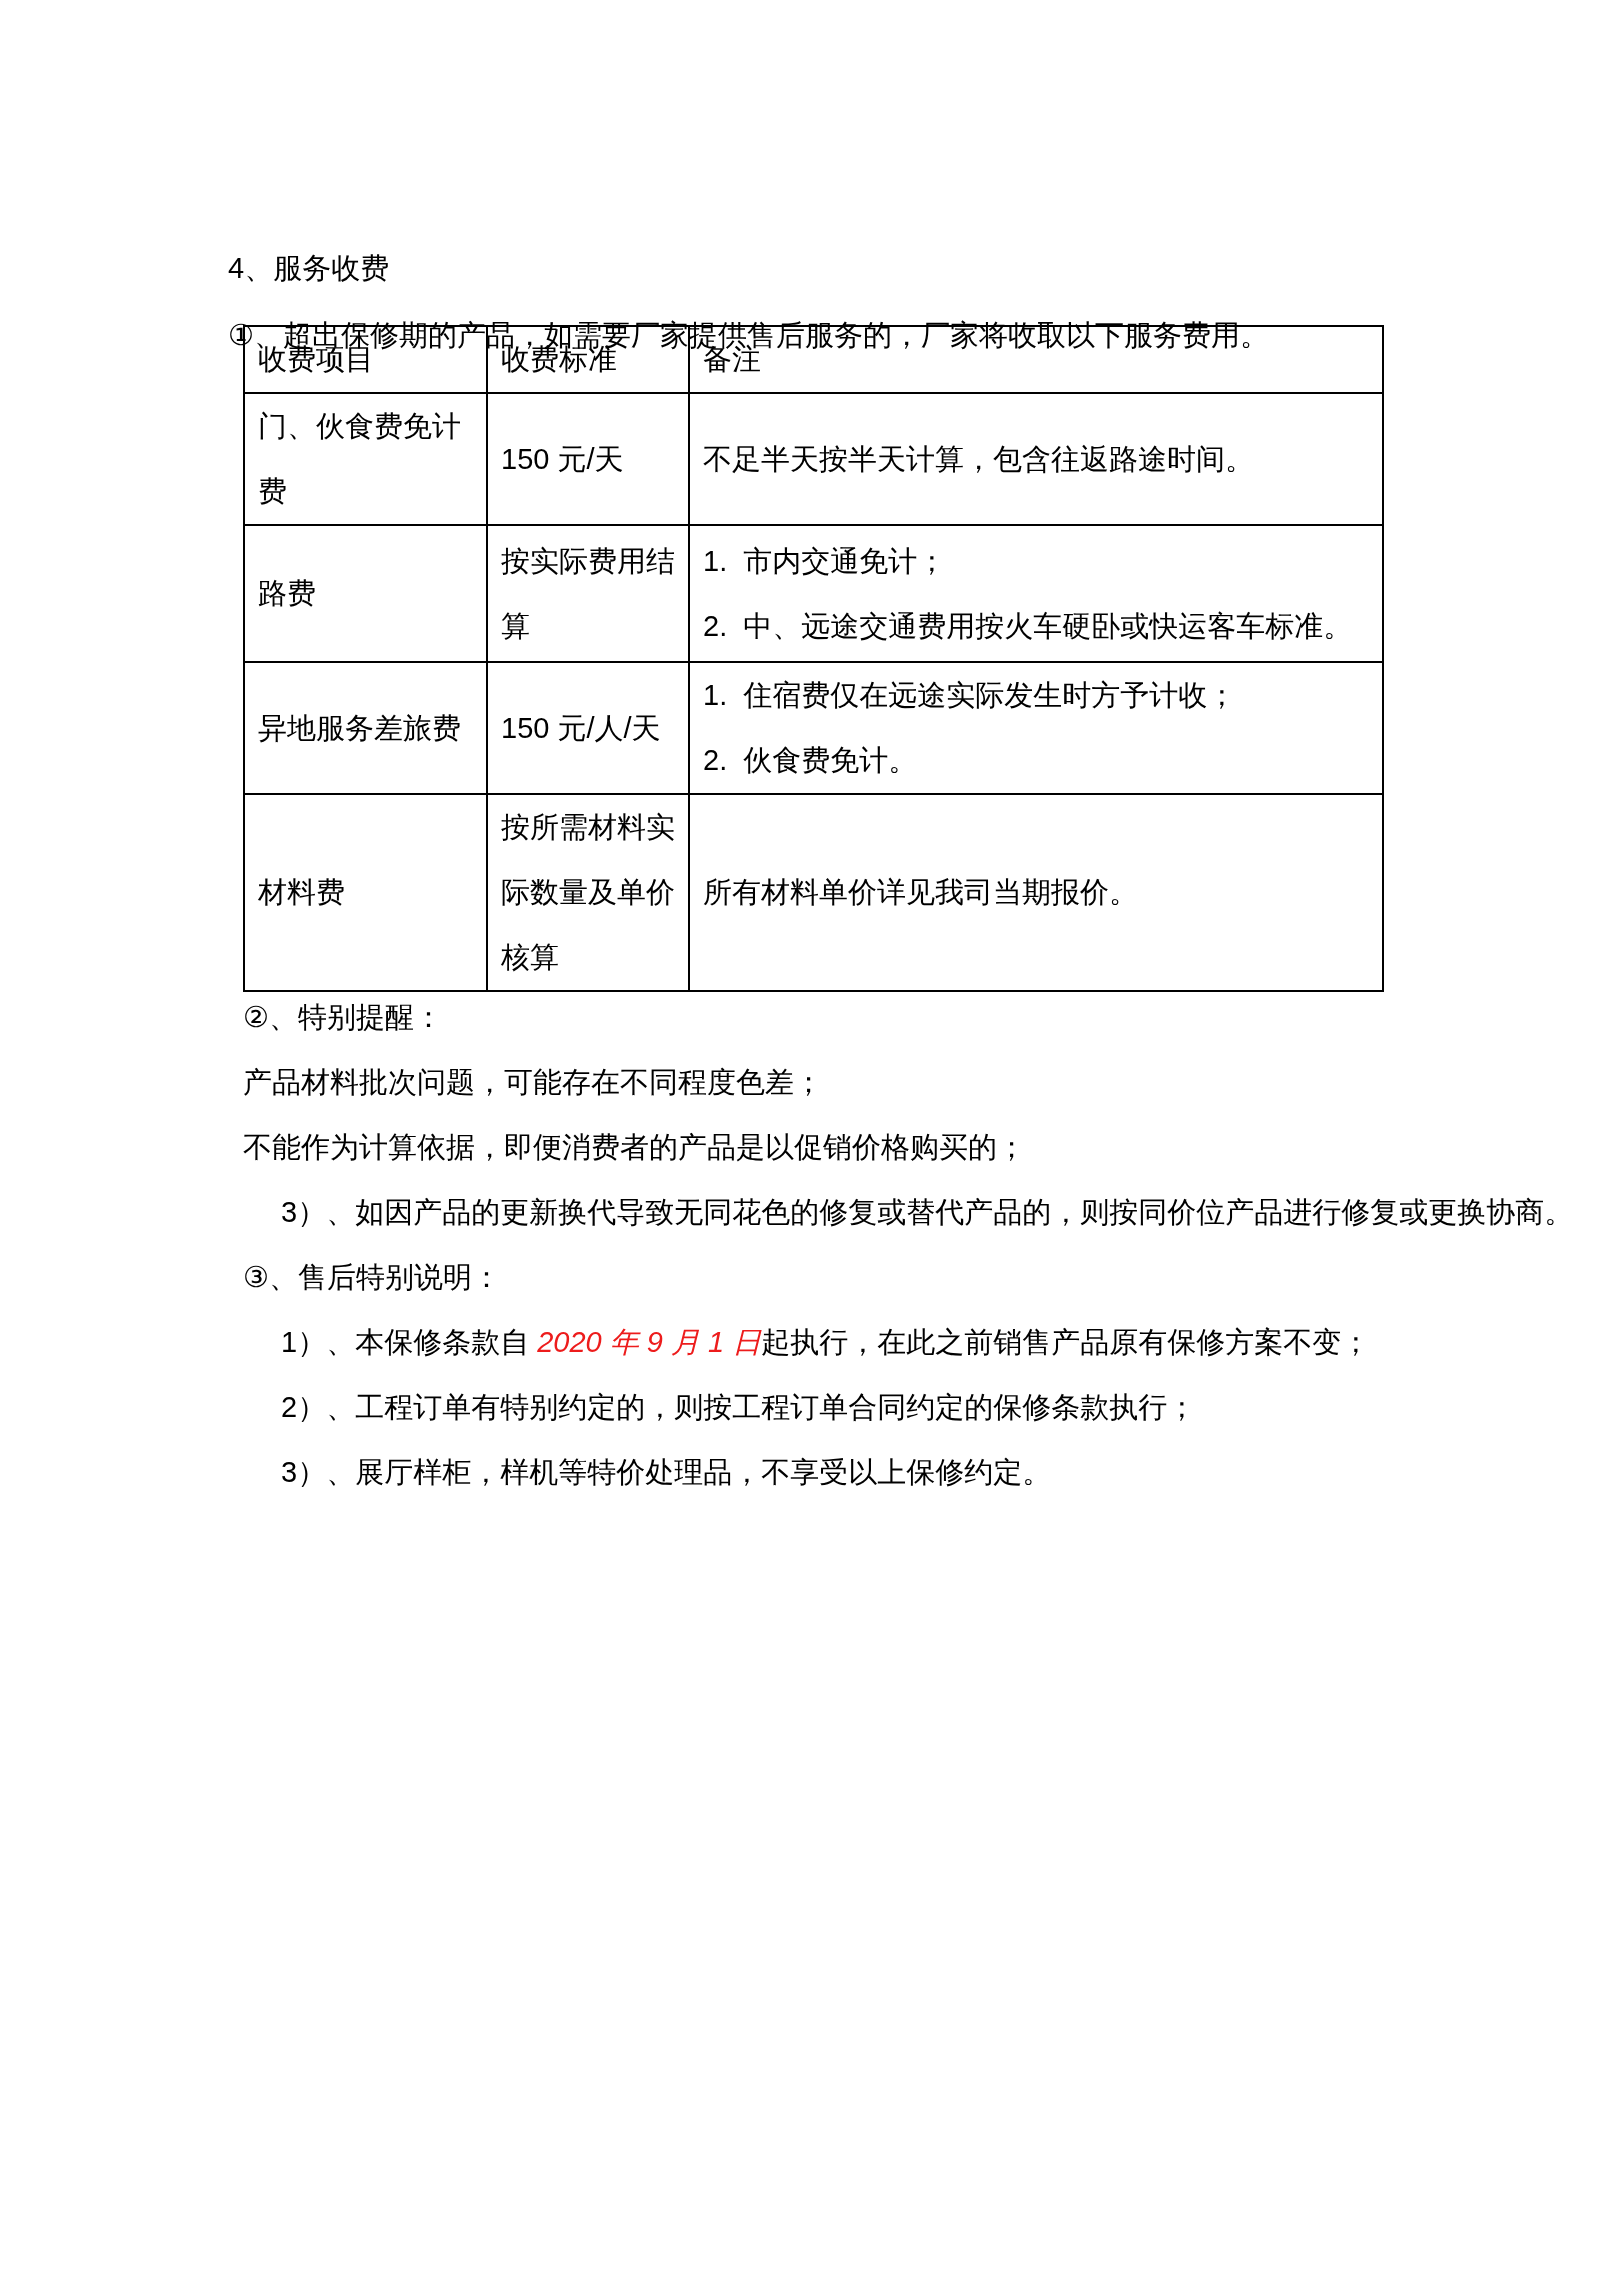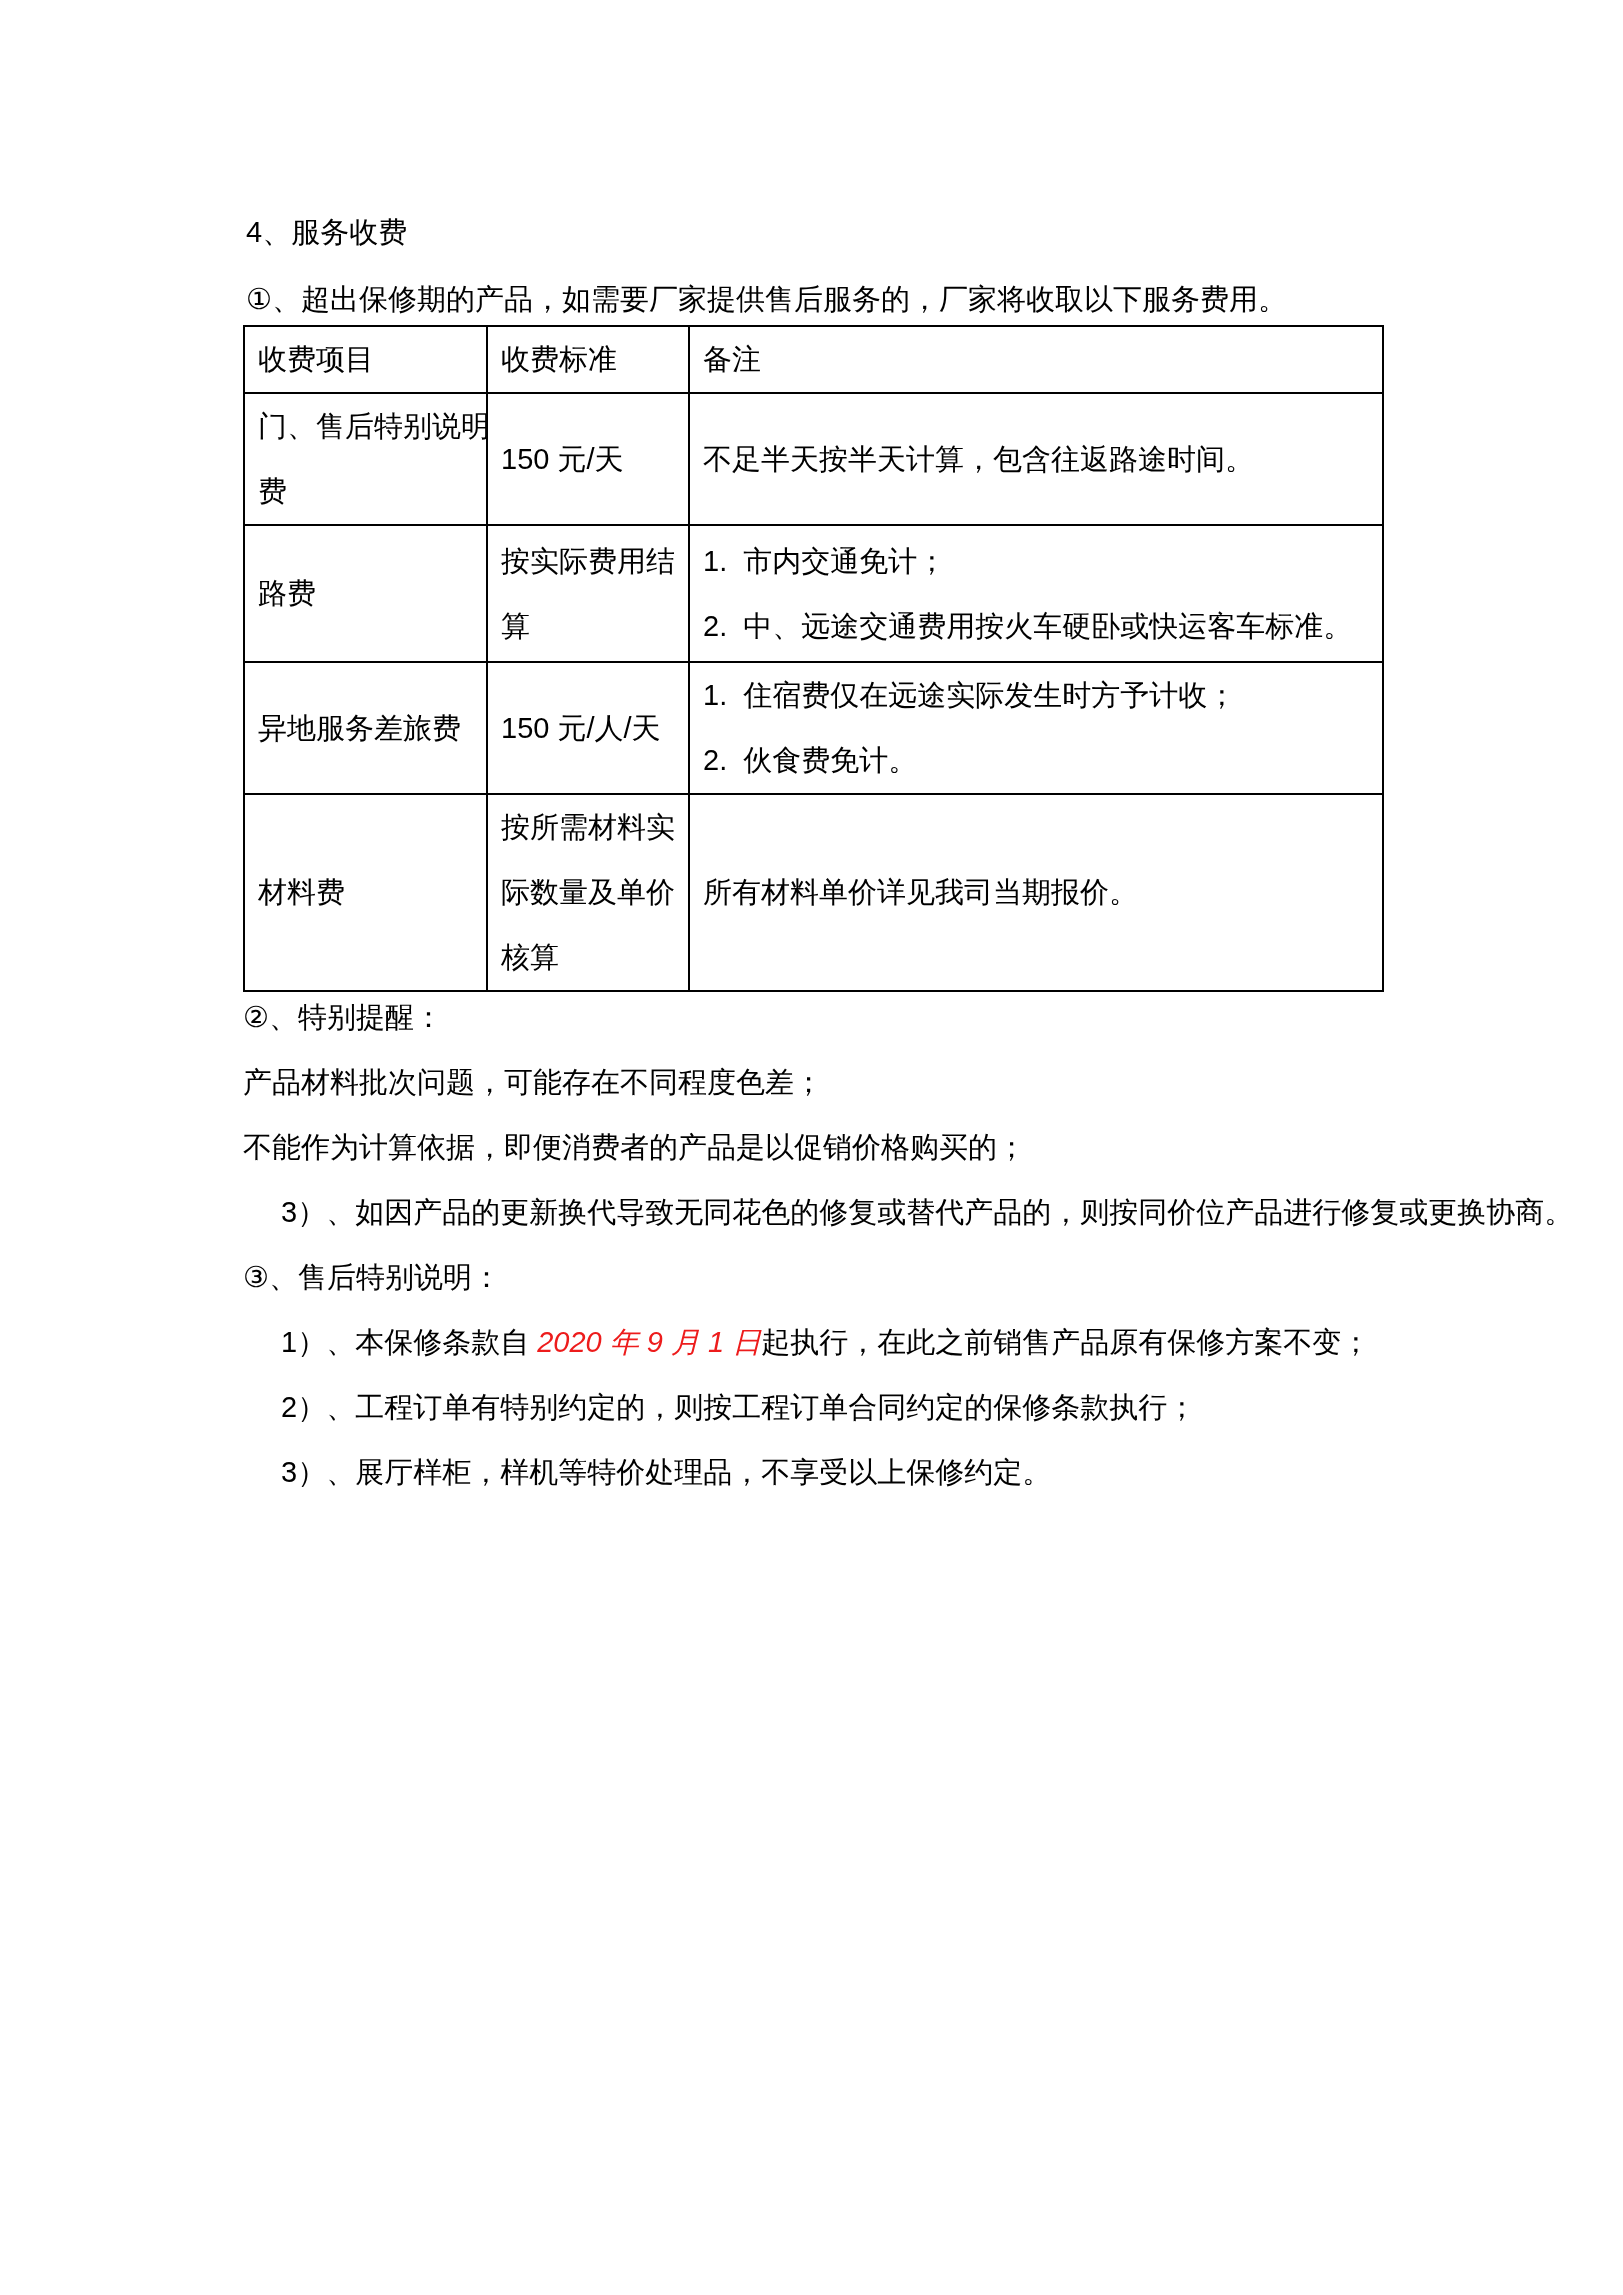--- a/index.html
+++ b/index.html
@@ -8,23 +8,24 @@
     width:1623px;
     height:2295px;
     background:#ffffff;
     color:#000000;
     font-family:"Liberation Sans","DejaVu Sans",sans-serif;
     font-size:29px;
     overflow:hidden;
   }
   .abs-line{
     position:absolute;
-    left:246px;
+    left:228px;
     line-height:42px;
     white-space:pre;
+    margin-top:36px;
   }
   .fee-table{
     position:absolute;
     left:243px;
     top:325px;
     width:1139px;
     border-collapse:collapse;
     table-layout:fixed;
     font-size:29px;
     color:#000000;
@@ -82,21 +83,21 @@
         <th>
             <div class="cline">收费标准</div>
           </th>
         <th>
             <div class="cline">备注</div>
           </th>
       </tr>
 
       <tr style="height:131px;">
         <td>
-          <div class="cline">门、售后特别说明</div>
+          <div class="cline">门、伙食费免计</div>
           <div class="cline">费</div>
         </td>
         <td>
           <div class="cline">150 元/天</div>
         </td>
         <td>
           <div class="cline">不足半天按半天计算，包含往返路途时间。</div>
         </td>
       </tr>
 

